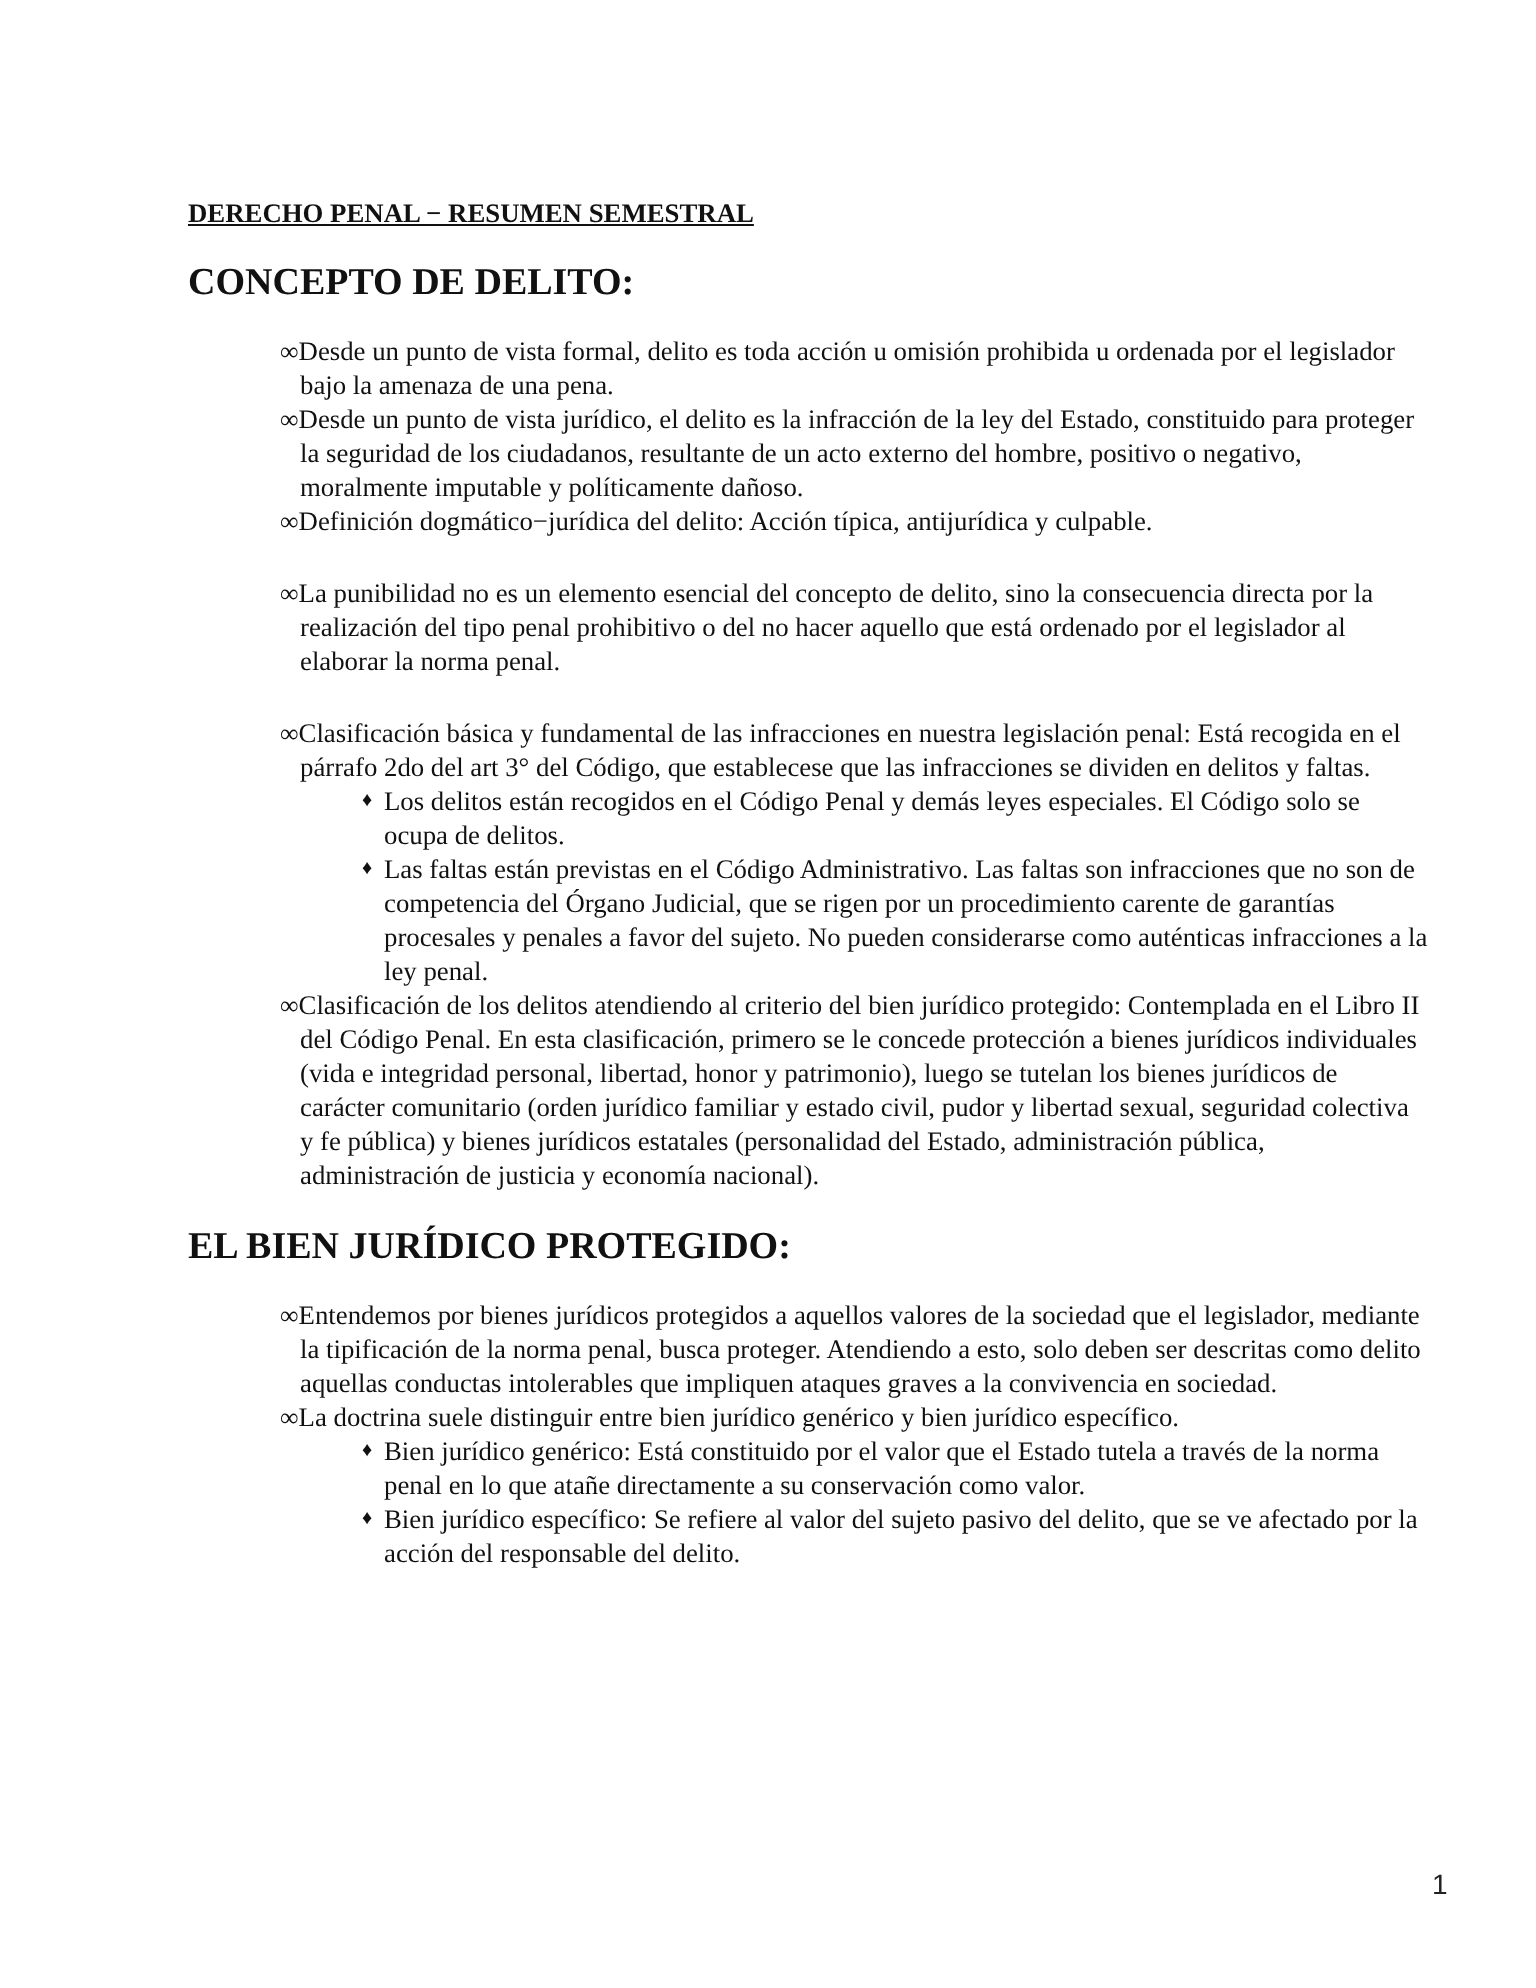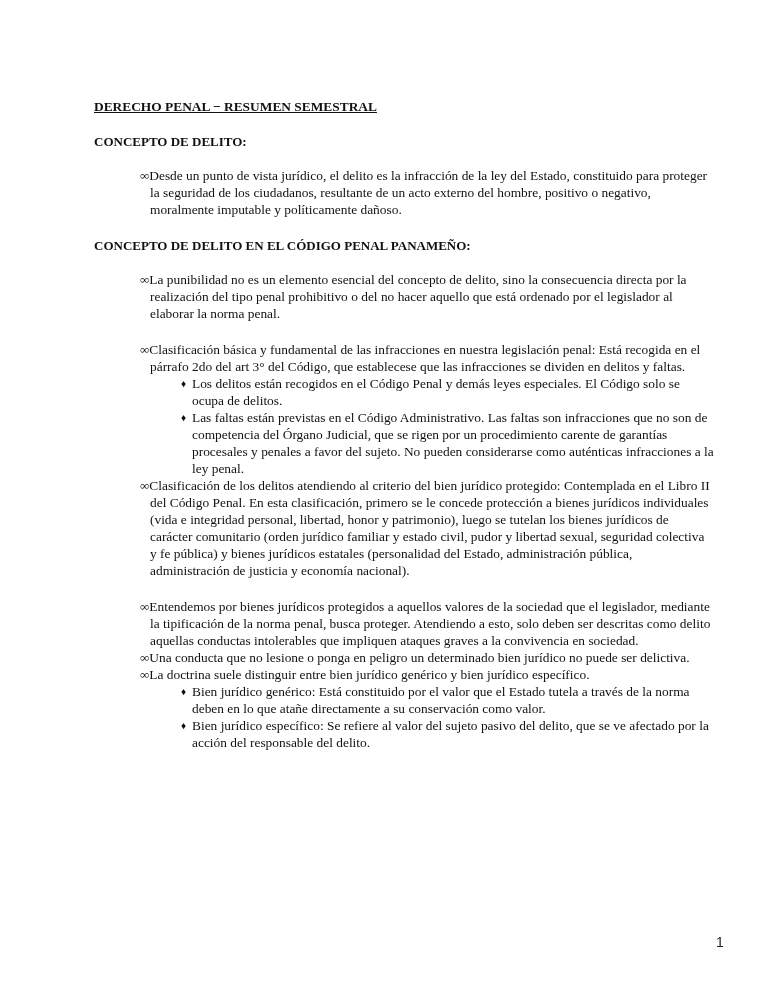--- a/index.html
+++ b/index.html
@@ -25,21 +25,21 @@
     }
     .doc-title {
       font-weight: bold;
       text-decoration: underline;
       margin: 0 0 18px 0;
       font-size: 13.4px;
     }
     .section-heading {
       font-weight: bold;
       margin: 0 0 17px 0;
-      font-size: 13px;
+      font-size: 19px;
     }
     .section {
       margin-bottom: 19px;
     }
     .bullets {
       list-style: none;
       margin: 0;
       padding: 0 0 0 46px;
     }
     .bullet {
@@ -80,50 +80,51 @@
   </style>
 </head>
 <body>
 
 <div class="page">
   <div class="doc-title">DERECHO PENAL − RESUMEN SEMESTRAL</div>
 
   <div class="section">
     <div class="section-heading">CONCEPTO DE DELITO:</div>
     <ul class="bullets">
+      <li class="bullet"><span class="mark">∞</span><span>Desde un punto de vista formal, delito es toda acción u omisión prohibida u ordenada por el legislador bajo la amenaza de una pena.</span></li>
       <li class="bullet"><span class="mark">∞</span><span>Desde un punto de vista jurídico, el delito es la infracción de la ley del Estado, constituido para proteger la seguridad de los ciudadanos, resultante de un acto externo del hombre, positivo o negativo, moralmente imputable y políticamente dañoso.</span></li>
+      <li class="bullet"><span class="mark">∞</span><span>Definición dogmático−jurídica del delito: Acción típica, antijurídica y culpable.</span></li>
     </ul>
   </div>
 
   <div class="section">
-    <div class="section-heading">CONCEPTO DE DELITO EN EL CÓDIGO PENAL PANAMEÑO:</div>
     <ul class="bullets">
       <li class="bullet"><span class="mark">∞</span><span>La punibilidad no es un elemento esencial del concepto de delito, sino la consecuencia directa por la realización del tipo penal prohibitivo o del no hacer aquello que está ordenado por el legislador al elaborar la norma penal.</span></li>
     </ul>
   </div>
 
   <div class="section">
     <ul class="bullets">
       <li class="bullet"><span class="mark">∞</span><span>Clasificación básica y fundamental de las infracciones en nuestra legislación penal: Está recogida en el párrafo 2do del art 3° del Código, que establecese que las infracciones se dividen en delitos y faltas.</span>
         <ul class="sub-bullets">
           <li class="sub-bullet"><span class="diamond">♦</span><span>Los delitos están recogidos en el Código Penal y demás leyes especiales. El Código solo se ocupa de delitos.</span></li>
           <li class="sub-bullet"><span class="diamond">♦</span><span>Las faltas están previstas en el Código Administrativo. Las faltas son infracciones que no son de competencia del Órgano Judicial, que se rigen por un procedimiento carente de garantías procesales y penales a favor del sujeto. No pueden considerarse como auténticas infracciones a la ley penal.</span></li>
         </ul>
       </li>
       <li class="bullet"><span class="mark">∞</span><span>Clasificación de los delitos atendiendo al criterio del bien jurídico protegido: Contemplada en el Libro II del Código Penal. En esta clasificación, primero se le concede protección a bienes jurídicos individuales (vida e integridad personal, libertad, honor y patrimonio), luego se tutelan los bienes jurídicos de carácter comunitario (orden jurídico familiar y estado civil, pudor y libertad sexual, seguridad colectiva y fe pública) y bienes jurídicos estatales (personalidad del Estado, administración pública, administración de justicia y economía nacional).</span></li>
     </ul>
   </div>
 
   <div class="section">
+    <div class="section-heading">EL BIEN JURÍDICO PROTEGIDO:</div>
     <ul class="bullets">
       <li class="bullet"><span class="mark">∞</span><span>Entendemos por bienes jurídicos protegidos a aquellos valores de la sociedad que el legislador, mediante la tipificación de la norma penal, busca proteger. Atendiendo a esto, solo deben ser descritas como delito aquellas conductas intolerables que impliquen ataques graves a la convivencia en sociedad.</span></li>
-      <li class="bullet"><span class="mark">∞</span><span>Una conducta que no lesione o ponga en peligro un determinado bien jurídico no puede ser delictiva.</span></li>
       <li class="bullet"><span class="mark">∞</span><span>La doctrina suele distinguir entre bien jurídico genérico y bien jurídico específico.</span>
         <ul class="sub-bullets">
-          <li class="sub-bullet"><span class="diamond">♦</span><span>Bien jurídico genérico: Está constituido por el valor que el Estado tutela a través de la norma deben en lo que atañe directamente a su conservación como valor.</span></li>
+          <li class="sub-bullet"><span class="diamond">♦</span><span>Bien jurídico genérico: Está constituido por el valor que el Estado tutela a través de la norma penal en lo que atañe directamente a su conservación como valor.</span></li>
           <li class="sub-bullet"><span class="diamond">♦</span><span>Bien jurídico específico: Se refiere al valor del sujeto pasivo del delito, que se ve afectado por la acción del responsable del delito.</span></li>
         </ul>
       </li>
     </ul>
   </div>
 </div>
 
 <div class="page-number">1</div>
 
 </body></html>

